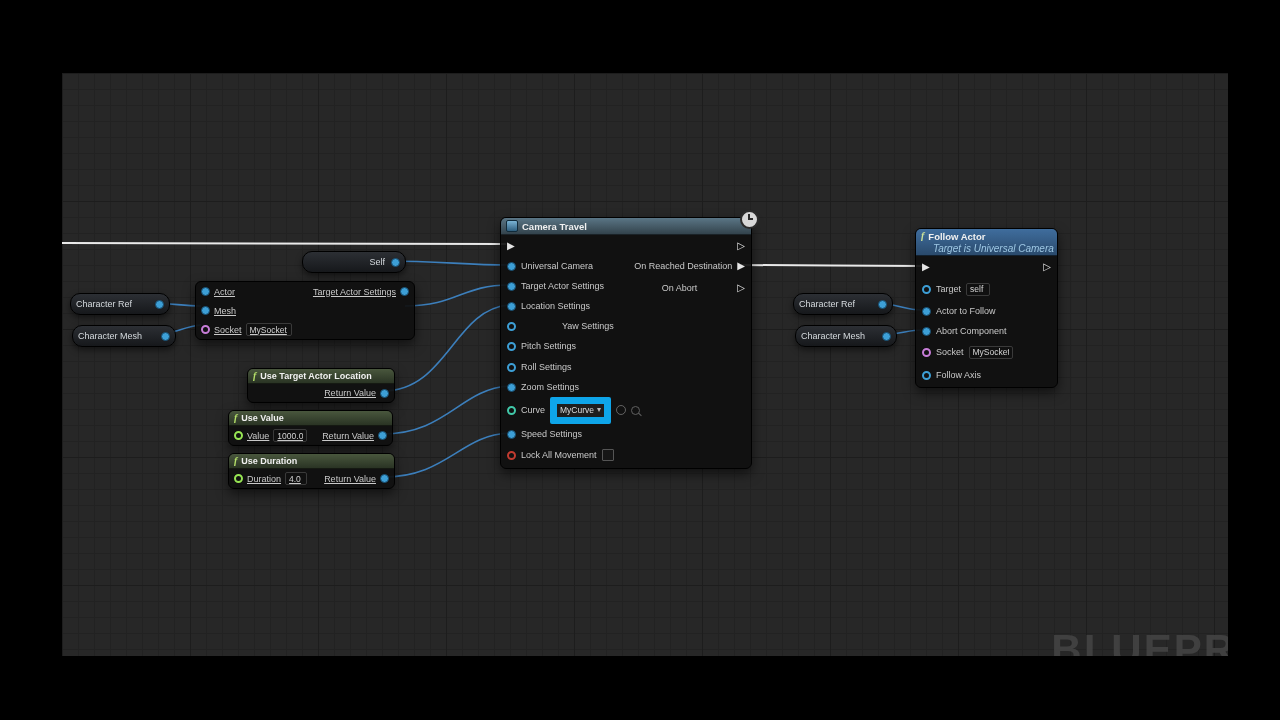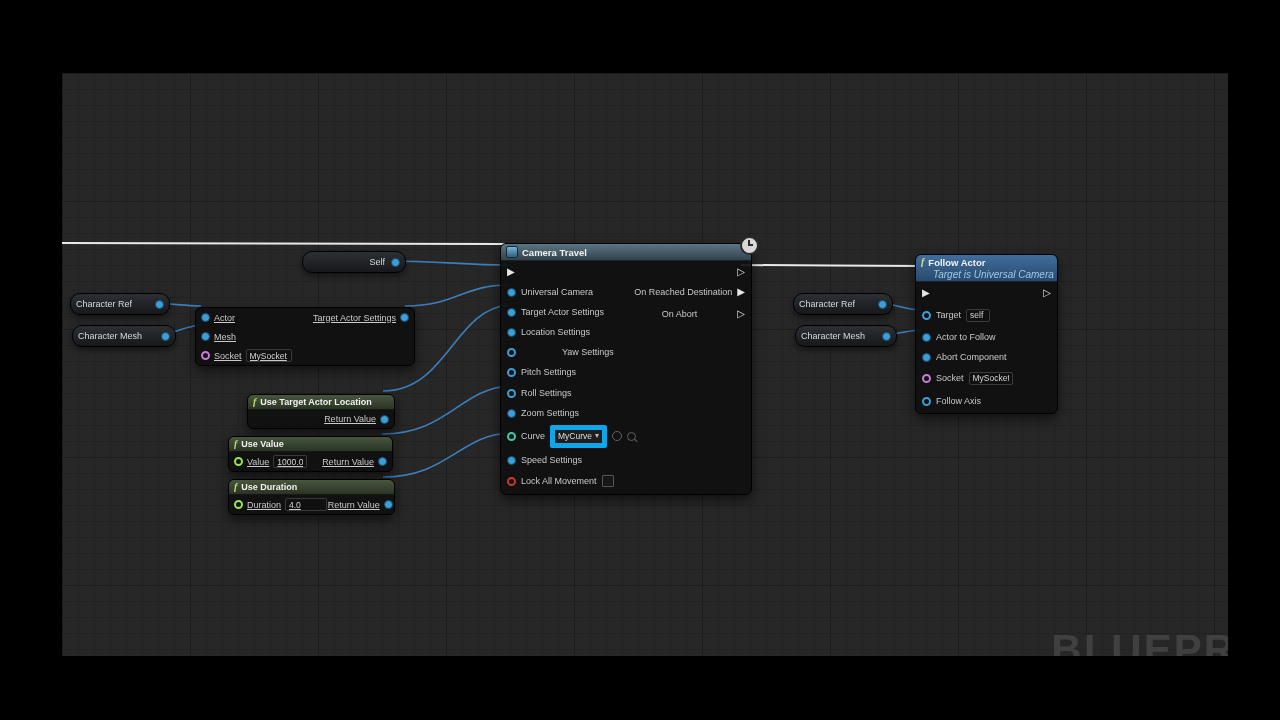--- a/index.html
+++ b/index.html
@@ -23,21 +23,21 @@
   .wire-exec{fill:none;stroke:#e9e9e9;stroke-width:2;}
   .wire-data{fill:none;stroke:#3d84c4;stroke-width:1.6;opacity:.95;}
   .watermark{
     position:absolute;right:-8px;bottom:-18px;font-size:42px;font-weight:bold;
     color:#454545;letter-spacing:2px;opacity:.85;white-space:nowrap;
   }
 
   
   .node{
     position:absolute;background:rgba(16,16,16,.93);border:1px solid #000;
-    border-radius:6px;box-shadow:0 5px 12px rgba(0,0,0,.55);color:#c9c9c9;margin-top:26px;
+    border-radius:6px;box-shadow:0 5px 12px rgba(0,0,0,.55);color:#c9c9c9;
   }
   .hdr{
     height:16px;border-radius:5px 5px 0 0;display:flex;align-items:center;
     gap:4px;padding:0 5px;border-bottom:1px solid rgba(0,0,0,.7);
   }
   .hdr-title{font-size:9.5px;font-weight:bold;color:#f0f0f0;white-space:nowrap;}
   .hdr-make{background:linear-gradient(#3c5b63,#233539);}
   .hdr-func{background:linear-gradient(#49573d,#2a3424);}
   .hdr-cam{background:linear-gradient(#5a7585,#33434c);}
   .hdr-follow{background:linear-gradient(#3f6d9d,#2a4a6c);height:26px;flex-wrap:wrap;align-content:center;}
@@ -58,21 +58,21 @@
   .p-teal-h{width:9px;height:9px;border:2px solid #41c8a9;background:transparent;}
   .exec{font-size:10px;line-height:1;color:#e6e6e6;flex:none;}
 
   
   .field{
     background:#101010;border:1px solid #3a3a3a;border-radius:2px;color:#d4d4d4;
     font-size:8.5px;height:13px;padding:0 3px;font-family:"Liberation Sans",sans-serif;
     box-sizing:border-box;
   }
   .dropdown{
-    height:13px;background:#1e1e1e;border:5px solid #0ea5e9;border-radius:2px;
+    height:13px;background:#1e1e1e;border:7px solid #0ea5e9;border-radius:2px;
     padding:0 3px;display:flex;align-items:center;gap:3px;font-size:8.5px;color:#ddd;
   }
   .caret{font-size:8px;color:#bbb;line-height:1;}
   .checkbox{width:10px;height:10px;background:#161616;border:1px solid #555;border-radius:1px;flex:none;}
   .icon-circle{width:8px;height:8px;border:1px solid #8a8a8a;border-radius:50%;opacity:.65;flex:none;}
   .icon-mag{position:relative;width:7px;height:7px;border:1px solid #8a8a8a;border-radius:50%;opacity:.65;flex:none;}
   .icon-mag::after{content:"";position:absolute;width:4px;height:1px;background:#8a8a8a;transform:rotate(45deg);right:-3px;bottom:-1px;}
 
   
   .struct-icon{width:9px;height:9px;border:1px solid #7fb0c0;background:linear-gradient(#4a7a8a,#2f5663);border-radius:1px;flex:none;}
@@ -192,21 +192,21 @@
 
   <div class="node" style="left:166px;top:380px;width:165px;">
     <div class="hdr hdr-func" style="height:14px;">
       <span class="f-icon">f</span>
       <span class="hdr-title" style="font-size:9px;">Use Duration</span>
     </div>
     <div class="row">
       <div class="pg">
         <span class="pin p-green-h"></span>
         <span class="lbl">Duration</span>
-        <input class="field" style="width: 42px;" value="4.0">
+        <input class="field" style="width: 22px;" value="4.0">
       </div>
       <div class="pg">
         <span class="lbl">Return Value</span>
         <span class="pin p-blue"></span>
       </div>
     </div>
   </div>
 
   <div class="node" style="left:438px;top:144px;width:250px;height:250px;">
     <div class="hdr hdr-cam">

